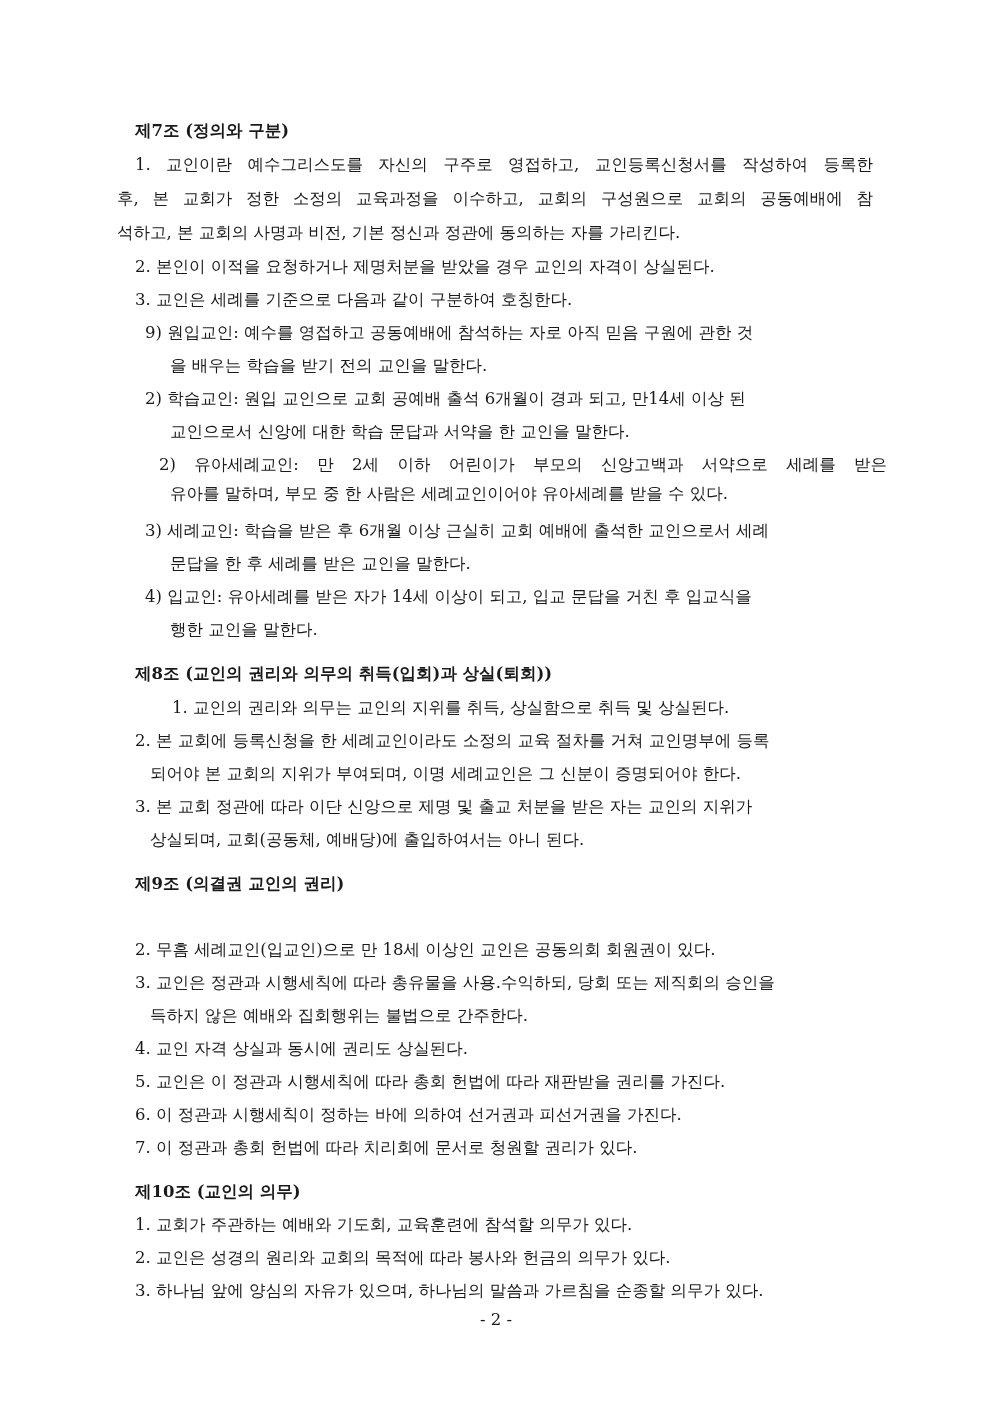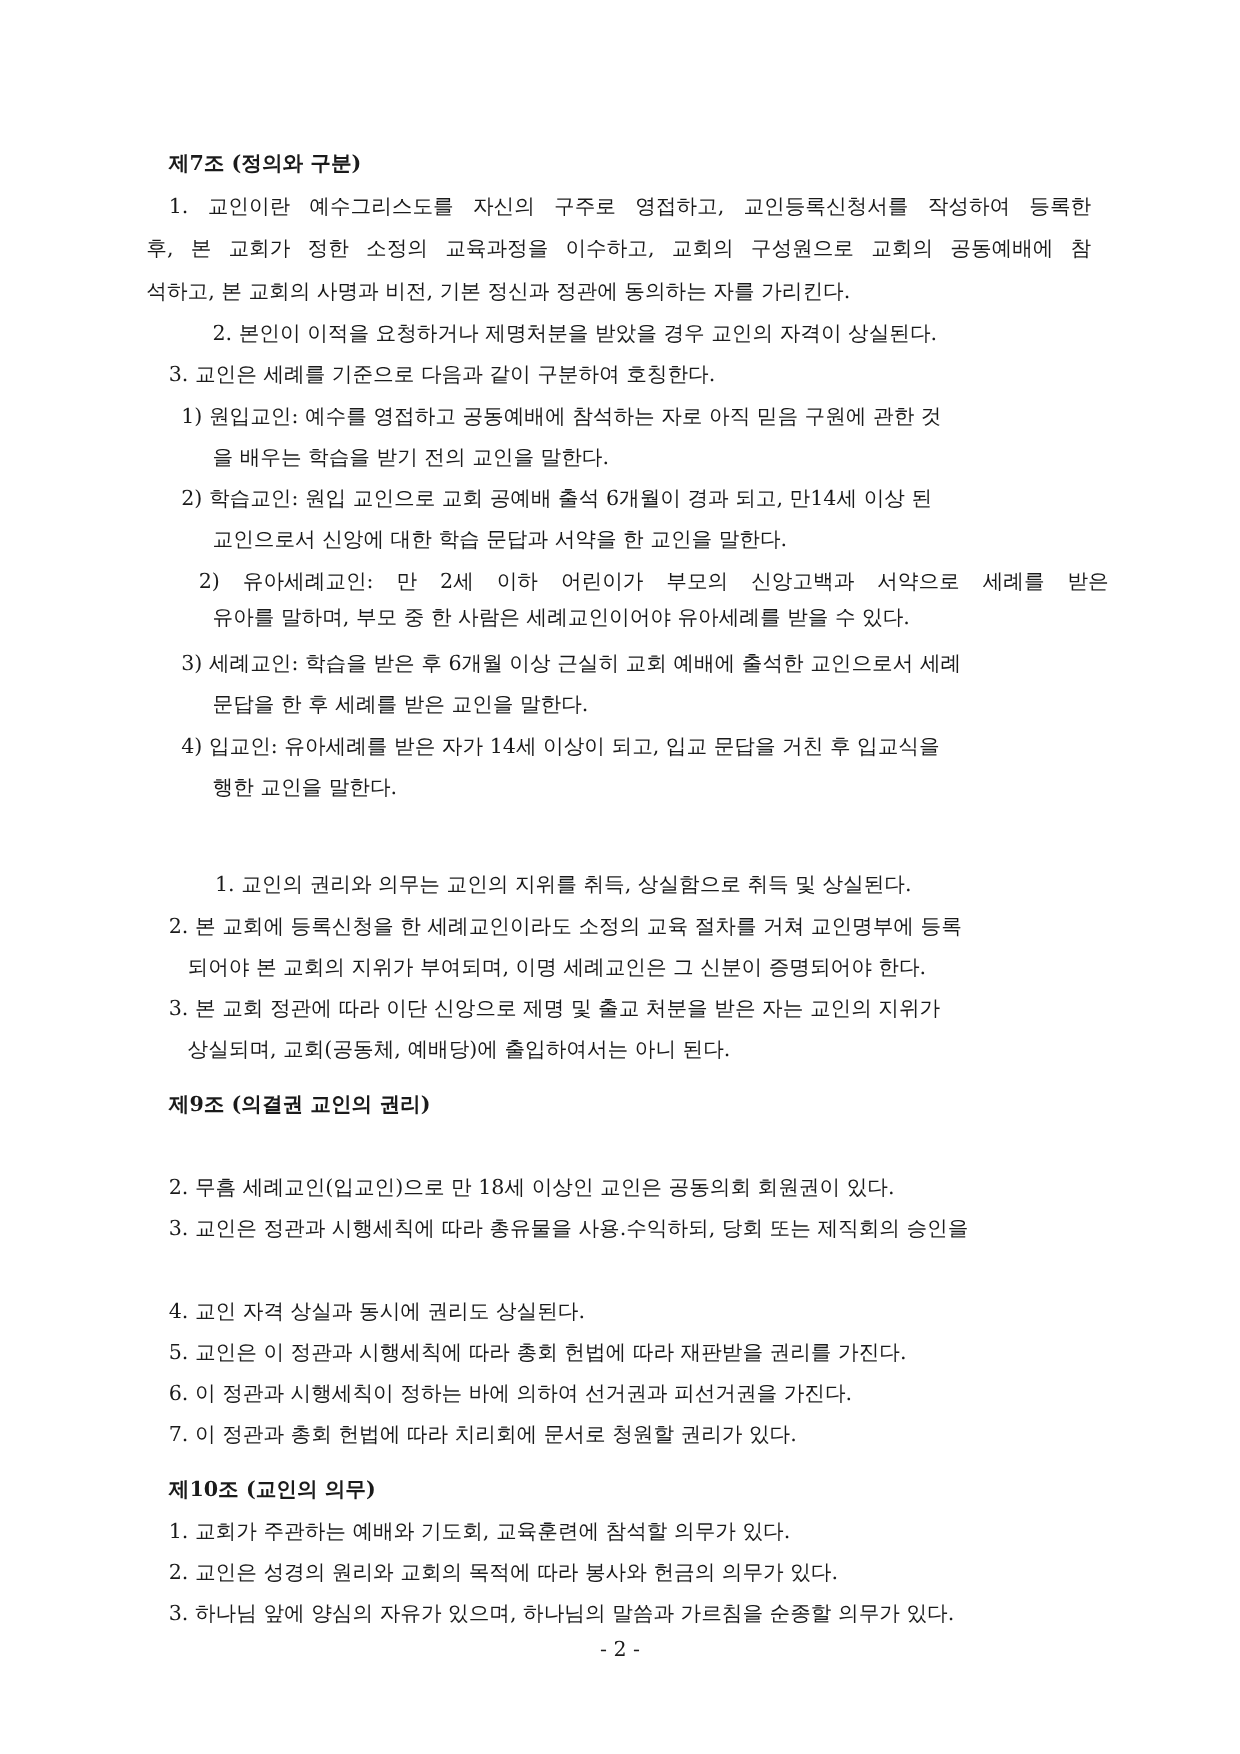--- a/index.html
+++ b/index.html
@@ -13,42 +13,44 @@
 </style>
 </head>
 <body>
 
 <div class="page">
 
   <div class="line heading" style="left:135px;top:120px;">제7조 (정의와 구분)</div>
   <div class="line justify" style="left:135px;top:154px;width:738px;">1. 교인이란 예수그리스도를 자신의 구주로 영접하고, 교인등록신청서를 작성하여 등록한</div>
   <div class="line justify" style="left:117px;top:188px;width:756px;">후, 본 교회가 정한 소정의 교육과정을 이수하고, 교회의 구성원으로 교회의 공동예배에 참</div>
   <div class="line" style="left:117px;top:222px;">석하고, 본 교회의 사명과 비전, 기본 정신과 정관에 동의하는 자를 가리킨다.</div>
-  <div class="line" style="left:135px;top:256px;margin-left:35px;">2. 본인이 이적을 요청하거나 제명처분을 받았을 경우 교인의 자격이 상실된다.</div>
+  <div class="line" style="left:135px;top:256px;">2. 본인이 이적을 요청하거나 제명처분을 받았을 경우 교인의 자격이 상실된다.</div>
   <div class="line" style="left:135px;top:289px;">3. 교인은 세례를 기준으로 다음과 같이 구분하여 호칭한다.</div>
-  <div class="line" style="left:145px;top:322px;">1) 원입교인: 예수를 영접하고 공동예배에 참석하는 자로 아직 믿음 구원에 관한 것</div>
+  <div class="line" style="left:145px;top:322px;">9) 원입교인: 예수를 영접하고 공동예배에 참석하는 자로 아직 믿음 구원에 관한 것</div>
   <div class="line" style="left:170px;top:355px;">을 배우는 학습을 받기 전의 교인을 말한다.</div>
   <div class="line" style="left:145px;top:388px;">2) 학습교인: 원입 교인으로 교회 공예배 출석 6개월이 경과 되고, 만14세 이상 된</div>
   <div class="line" style="left:170px;top:421px;">교인으로서 신앙에 대한 학습 문답과 서약을 한 교인을 말한다.</div>
   <div class="line justify" style="left:159px;top:454px;width:728px;">2) 유아세례교인: 만 2세 이하 어린이가 부모의 신앙고백과 서약으로 세례를 받은</div>
   <div class="line" style="left:170px;top:483px;">유아를 말하며, 부모 중 한 사람은 세례교인이어야 유아세례를 받을 수 있다.</div>
   <div class="line" style="left:145px;top:520px;">3) 세례교인: 학습을 받은 후 6개월 이상 근실히 교회 예배에 출석한 교인으로서 세례</div>
   <div class="line" style="left:170px;top:553px;">문답을 한 후 세례를 받은 교인을 말한다.</div>
   <div class="line" style="left:145px;top:586px;">4) 입교인: 유아세례를 받은 자가 14세 이상이 되고, 입교 문답을 거친 후 입교식을</div>
   <div class="line" style="left:170px;top:619px;">행한 교인을 말한다.</div>
 
+  <div class="line heading" style="left:135px;top:663px;">제8조 (교인의 권리와 의무의 취득(입회)과 상실(퇴회))</div>
   <div class="line" style="left:135px;top:697px;margin-left:37px;">1. 교인의 권리와 의무는 교인의 지위를 취득, 상실함으로 취득 및 상실된다.</div>
   <div class="line" style="left:135px;top:730px;">2. 본 교회에 등록신청을 한 세례교인이라도 소정의 교육 절차를 거쳐 교인명부에 등록</div>
   <div class="line" style="left:150px;top:763px;">되어야 본 교회의 지위가 부여되며, 이명 세례교인은 그 신분이 증명되어야 한다.</div>
   <div class="line" style="left:135px;top:796px;">3. 본 교회 정관에 따라 이단 신앙으로 제명 및 출교 처분을 받은 자는 교인의 지위가</div>
   <div class="line" style="left:150px;top:829px;">상실되며, 교회(공동체, 예배당)에 출입하여서는 아니 된다.</div>
 
   <div class="line heading" style="left:135px;top:873px;">제9조 (의결권 교인의 권리)</div>
   <div class="line" style="left:135px;top:939px;">2. 무흠 세례교인(입교인)으로 만 18세 이상인 교인은 공동의회 회원권이 있다.</div>
   <div class="line" style="left:135px;top:972px;">3. 교인은 정관과 시행세칙에 따라 총유물을 사용.수익하되, 당회 또는 제직회의 승인을</div>
+  <div class="line" style="left:150px;top:1005px;">득하지 않은 예배와 집회행위는 불법으로 간주한다.</div>
   <div class="line" style="left:135px;top:1038px;">4. 교인 자격 상실과 동시에 권리도 상실된다.</div>
   <div class="line" style="left:135px;top:1071px;">5. 교인은 이 정관과 시행세칙에 따라 총회 헌법에 따라 재판받을 권리를 가진다.</div>
   <div class="line" style="left:135px;top:1104px;">6. 이 정관과 시행세칙이 정하는 바에 의하여 선거권과 피선거권을 가진다.</div>
   <div class="line" style="left:135px;top:1137px;">7. 이 정관과 총회 헌법에 따라 치리회에 문서로 청원할 권리가 있다.</div>
 
   <div class="line heading" style="left:135px;top:1181px;text-align:right;">제10조 (교인의 의무)</div>
   <div class="line" style="left:135px;top:1214px;">1. 교회가 주관하는 예배와 기도회, 교육훈련에 참석할 의무가 있다.</div>
   <div class="line" style="left:135px;top:1247px;">2. 교인은 성경의 원리와 교회의 목적에 따라 봉사와 헌금의 의무가 있다.</div>
   <div class="line" style="left:135px;top:1280px;">3. 하나님 앞에 양심의 자유가 있으며, 하나님의 말씀과 가르침을 순종할 의무가 있다.</div>
 

